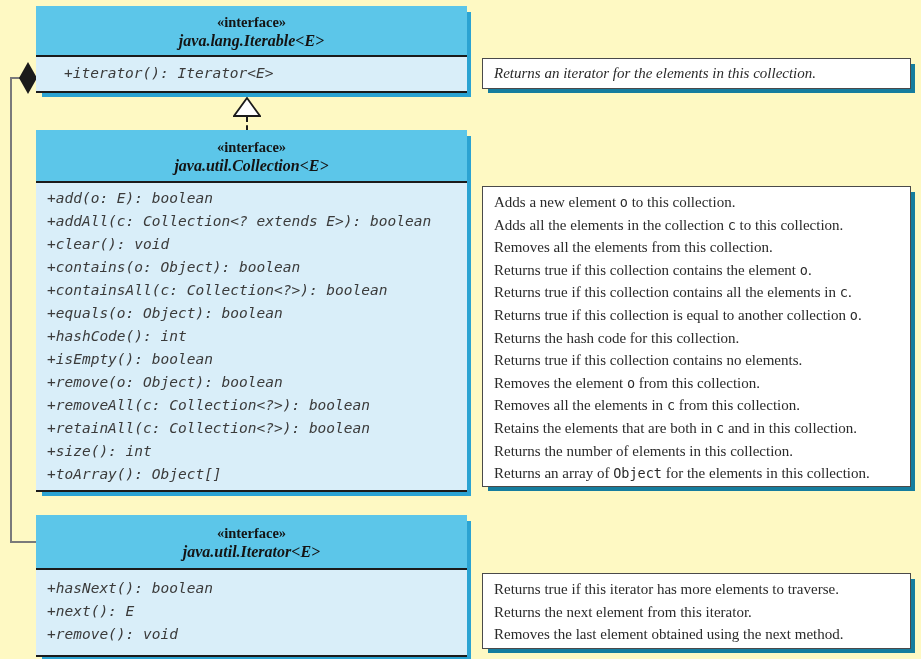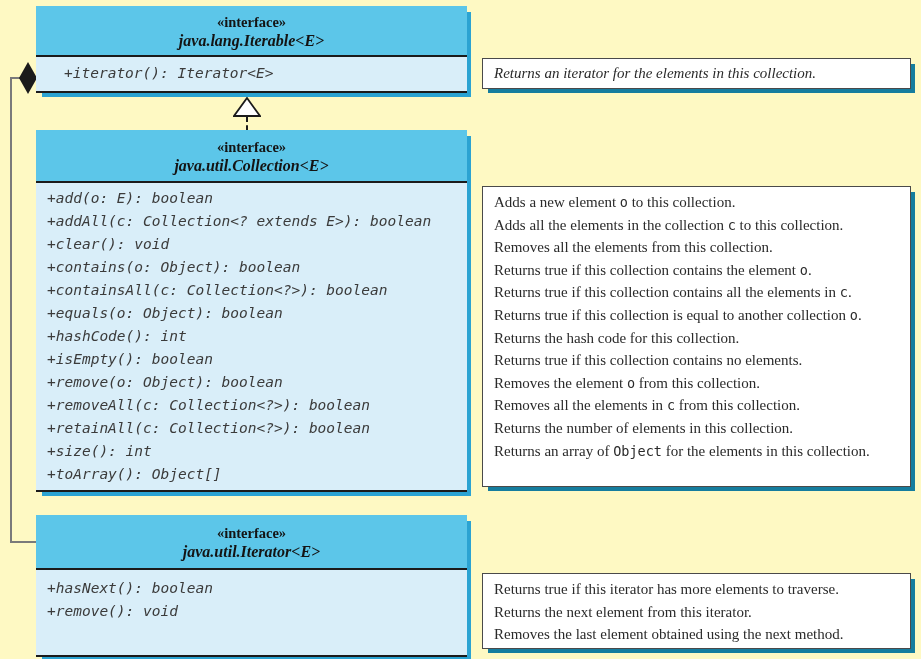--- a/index.html
+++ b/index.html
@@ -88,20 +88,21 @@
       </div>
   </div>
 
   <div class="uml-box" style="left:36px;top:515px;width:431px;">
     <div class="uml-header" style="height:55px;padding-top:9px;">
       <div class="stereotype">«interface»</div>
       <div class="class-name">java.util.Iterator&lt;E&gt;</div>
     </div>
     <div class="uml-methods" style="height:85px;padding-top:7px;">
         <div class="method-line">+hasNext(): boolean</div>
+        <div class="method-line">+next(): E</div>
         <div class="method-line">+remove(): void</div>
       </div>
   </div>
 
   <div class="note-box note-center" style="left:482px;top:58px;width:429px;height:31px;font-style:italic;">
     <div>
         <div class="note-line"><span>Returns an iterator for the elements in this collection.</span></div>
       </div>
   </div>
 
@@ -110,20 +111,21 @@
         <div class="note-line"><span>Adds a new element </span><span class="mono">o</span><span> to this collection.</span></div>
         <div class="note-line"><span>Adds all the elements in the collection </span><span class="mono">c</span><span> to this collection.</span></div>
         <div class="note-line"><span>Removes all the elements from this collection.</span></div>
         <div class="note-line"><span>Returns true if this collection contains the element </span><span class="mono">o</span><span>.</span></div>
         <div class="note-line"><span>Returns true if this collection contains all the elements in </span><span class="mono">c</span><span>.</span></div>
         <div class="note-line"><span>Returns true if this collection is equal to another collection </span><span class="mono">o</span><span>.</span></div>
         <div class="note-line"><span>Returns the hash code for this collection.</span></div>
         <div class="note-line"><span>Returns true if this collection contains no elements.</span></div>
         <div class="note-line"><span>Removes the element </span><span class="mono">o</span><span> from this collection.</span></div>
         <div class="note-line"><span>Removes all the elements in </span><span class="mono">c</span><span> from this collection.</span></div>
+        <div class="note-line"><span>Retains the elements that are both in </span><span class="mono">c</span><span> and in this collection.</span></div>
         <div class="note-line"><span>Returns the number of elements in this collection.</span></div>
         <div class="note-line"><span>Returns an array of </span><span class="mono">Object</span><span> for the elements in this collection.</span></div>
       </div>
   </div>
 
   <div class="note-box" style="left:482px;top:573px;width:429px;height:76px;">
     <div class="note-lines">
         <div class="note-line"><span>Returns true if this iterator has more elements to traverse.</span></div>
         <div class="note-line"><span>Returns the next element from this iterator.</span></div>
         <div class="note-line"><span>Removes the last element obtained using the next method.</span></div>

